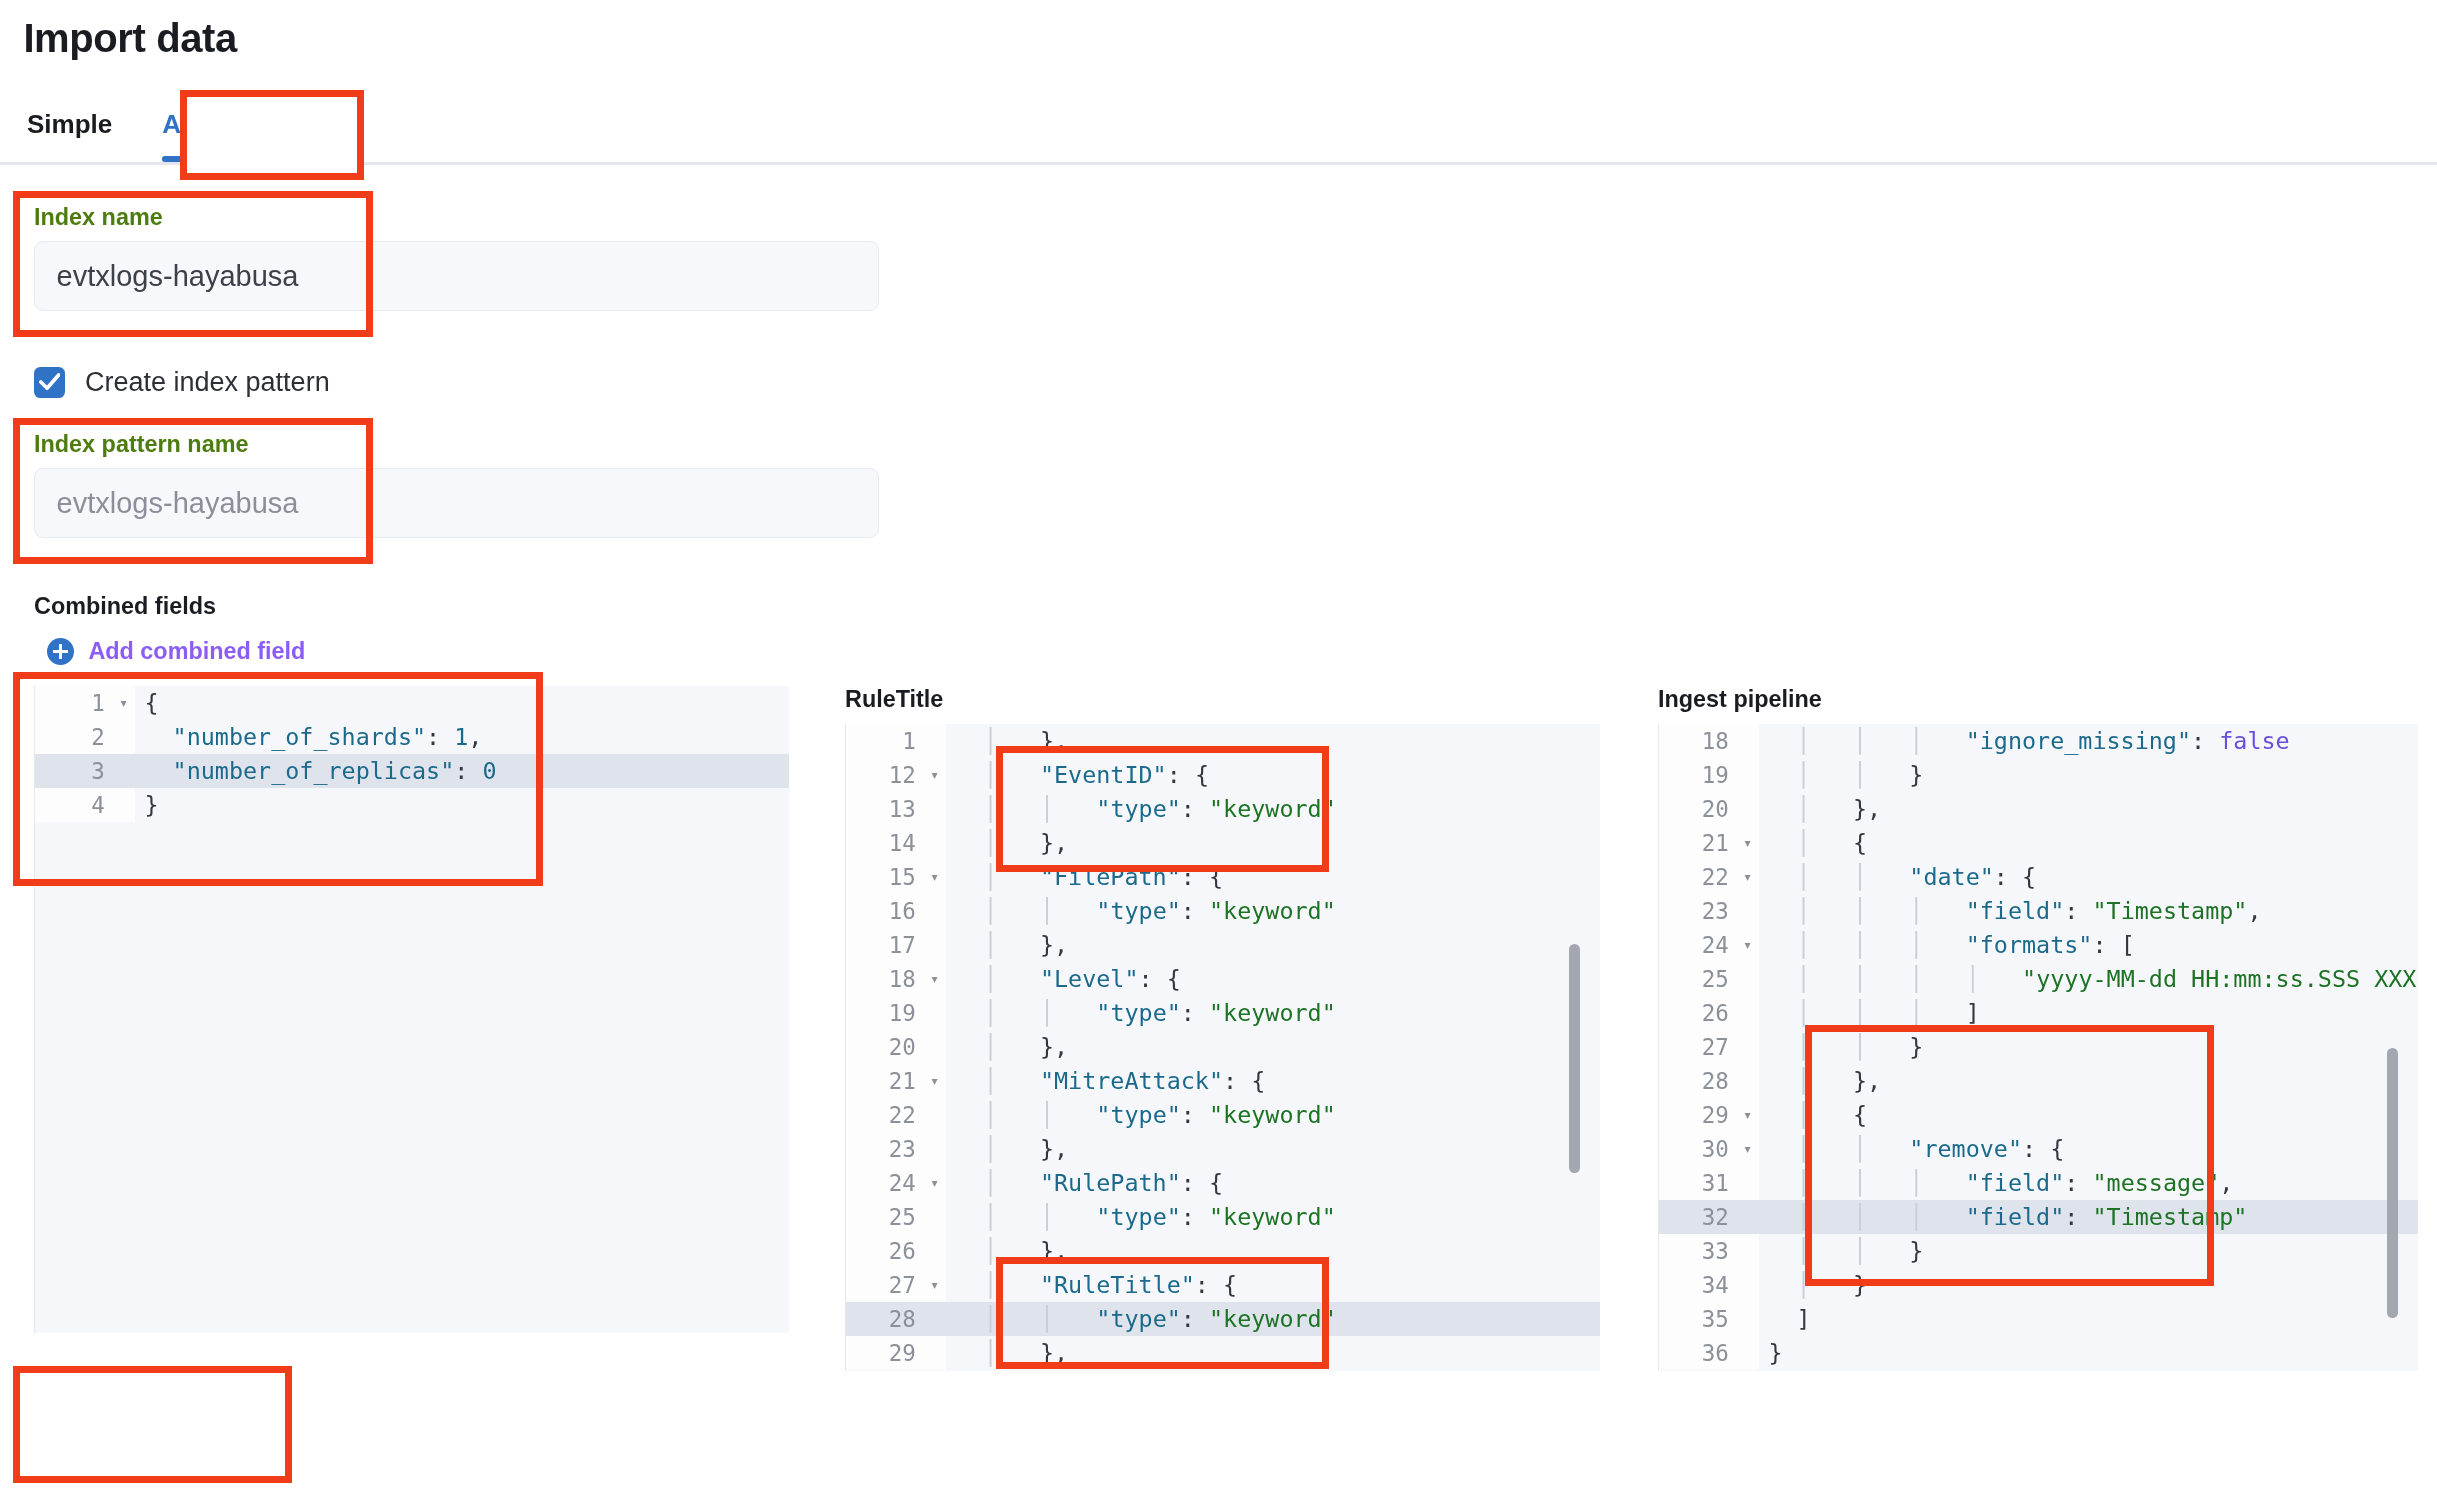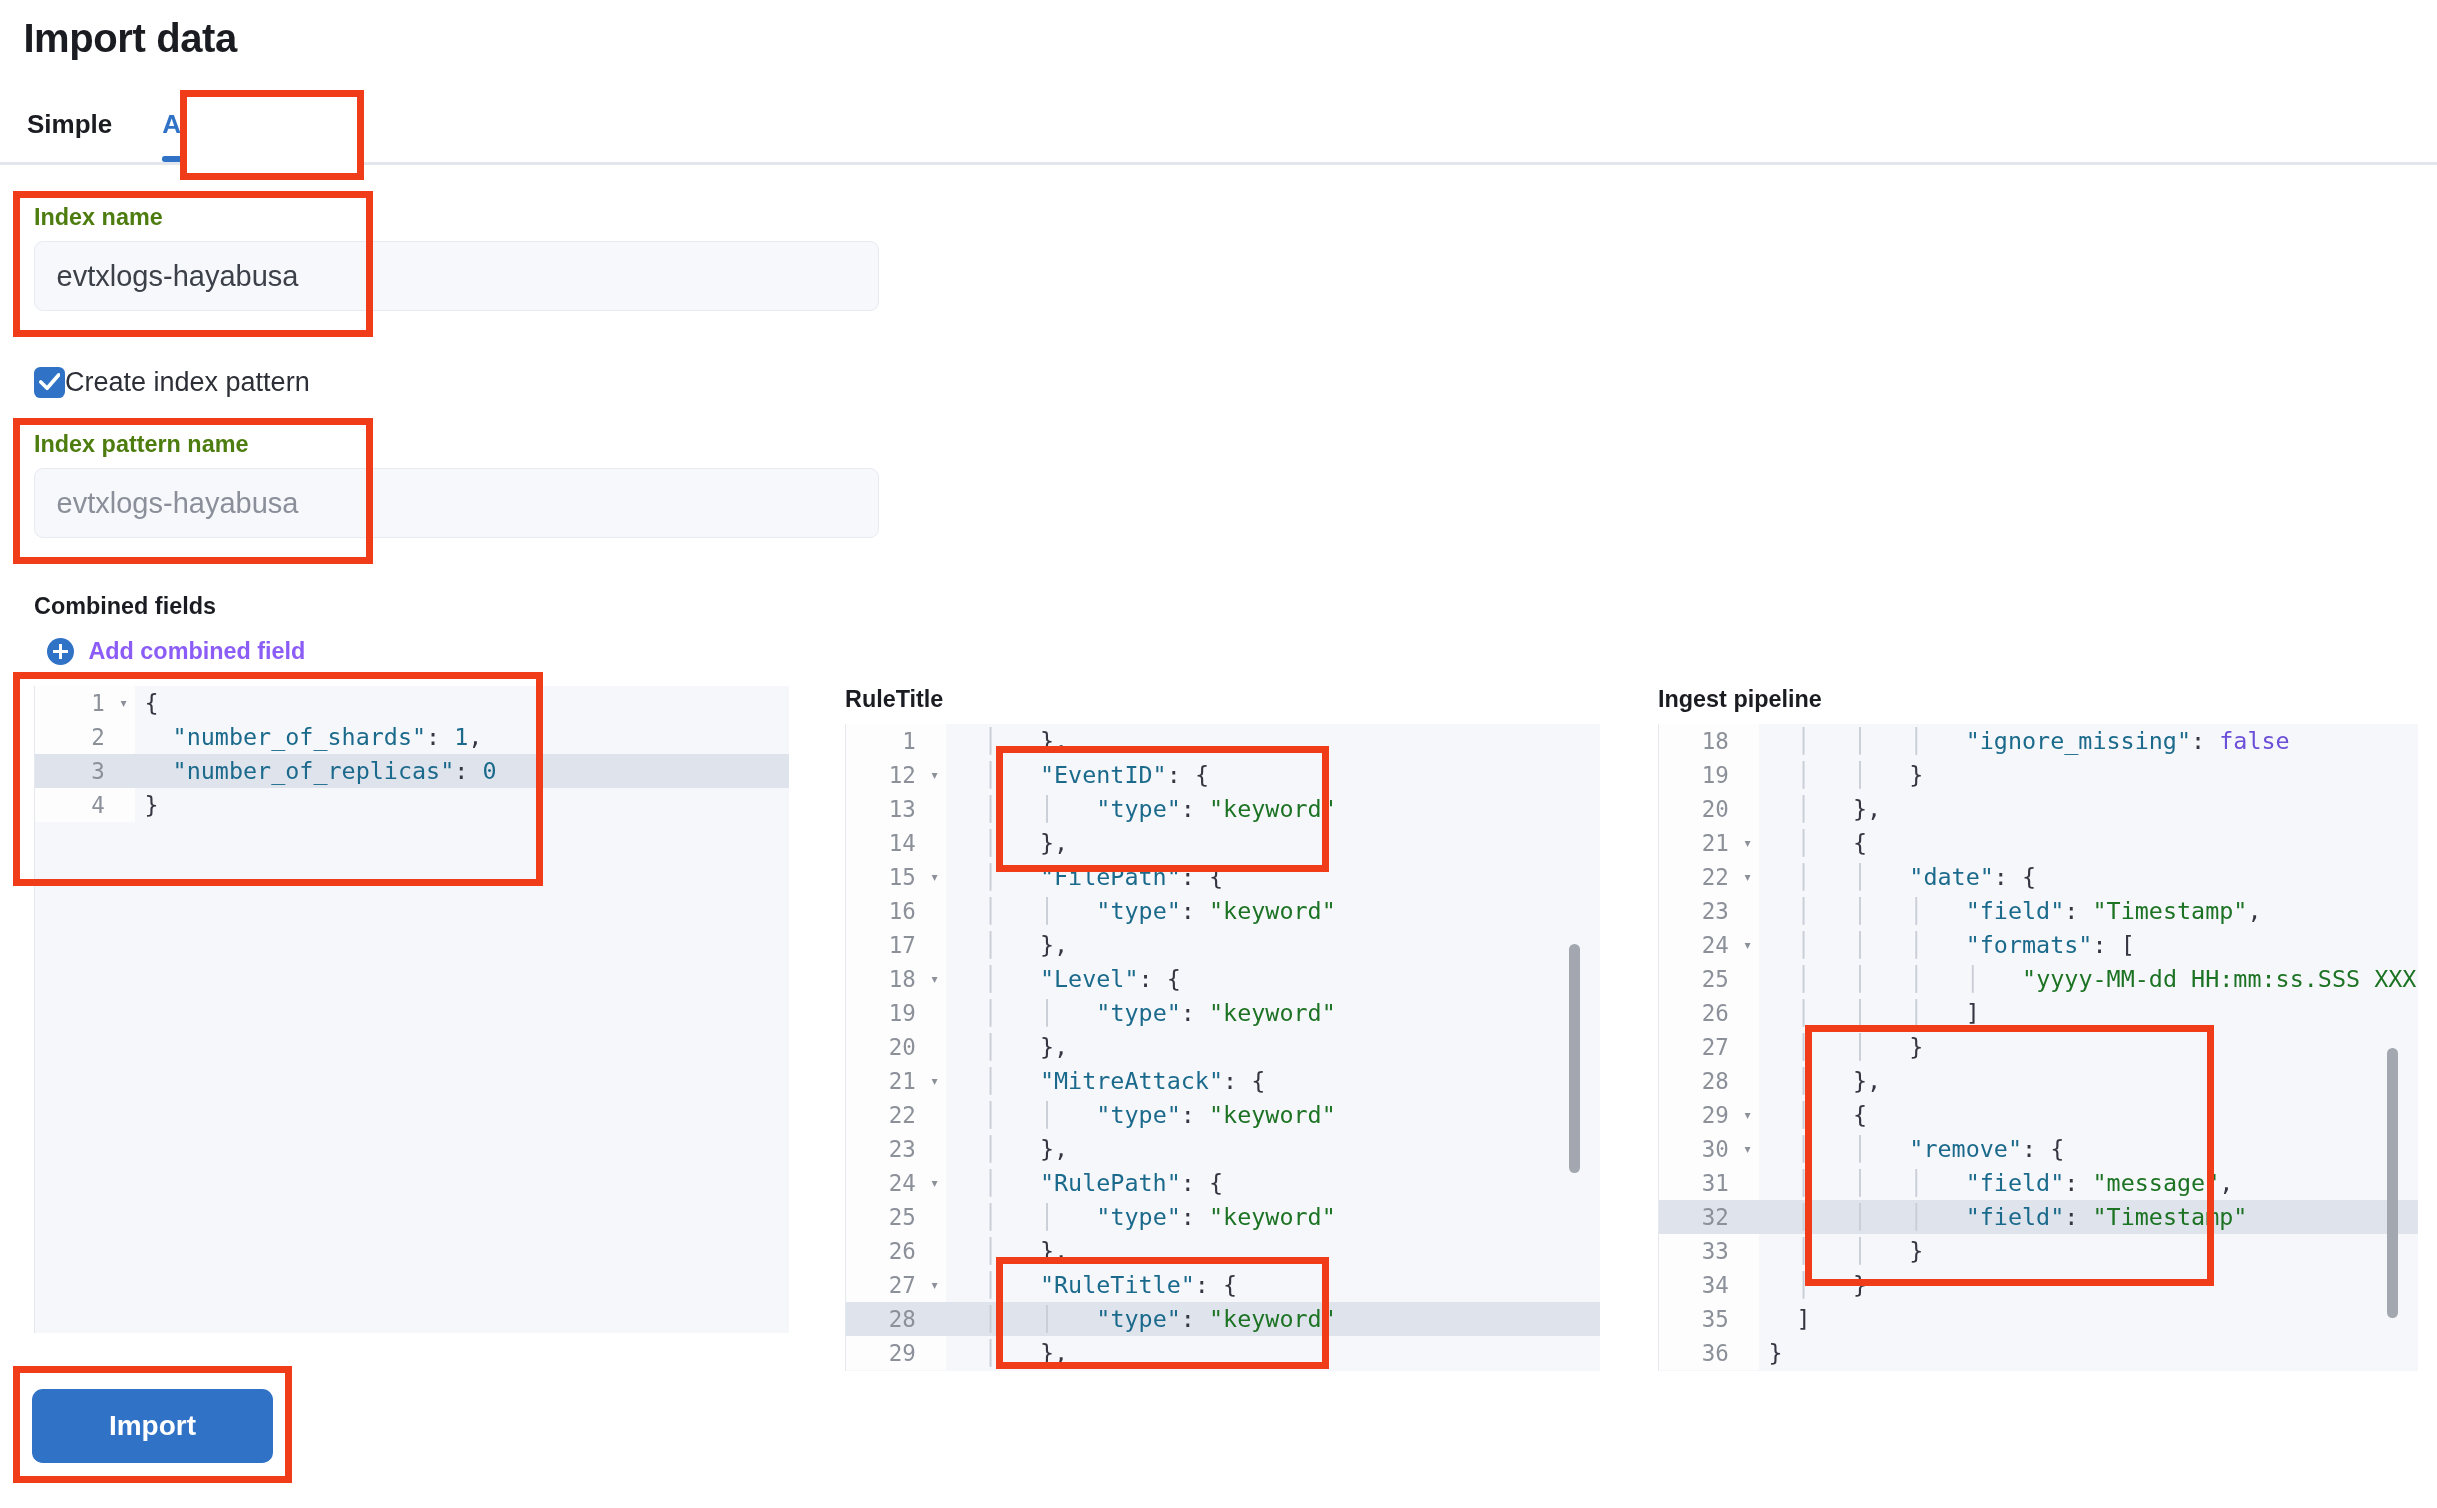--- a/index.html
+++ b/index.html
@@ -93,20 +93,21 @@
   }
   .checkbox {
     width: 31px; height: 31px;
     background: #2f72c6;
     border-radius: 6.3px;
     position: relative;
     flex: none;
   }
   .checkbox svg { position: absolute; left: 4.5px; top: 5.4px; }
   .checkbox-label {
+    margin-left: 20px;
     font-size: 27px;
     color: #2c2f36;
   }
 
   
   .combined-title {
     position: absolute;
     left: 34px; top: 593px;
     font-size: 23.4px;
     font-weight: bold;
@@ -322,21 +323,20 @@
         <div class="code-line"><span class="gutter">31</span><span class="fold"></span><span class="code-text"><span class="tok-pun"> </span><span class="tok-pun"> </span><span class="guide">│</span><span class="tok-pun"> </span><span class="tok-pun"> </span><span class="tok-pun"> </span><span class="guide">│</span><span class="tok-pun"> </span><span class="tok-pun"> </span><span class="tok-pun"> </span><span class="guide">│</span><span class="tok-pun"> </span><span class="tok-pun"> </span><span class="tok-pun"> </span><span class="tok-key">"field"</span><span class="tok-pun">:</span><span class="tok-pun"> </span><span class="tok-str">"message"</span><span class="tok-pun">,</span></span></div>
         <div class="code-line hl"><span class="gutter">32</span><span class="fold"></span><span class="code-text"><span class="tok-pun"> </span><span class="tok-pun"> </span><span class="guide">│</span><span class="tok-pun"> </span><span class="tok-pun"> </span><span class="tok-pun"> </span><span class="guide">│</span><span class="tok-pun"> </span><span class="tok-pun"> </span><span class="tok-pun"> </span><span class="guide">│</span><span class="tok-pun"> </span><span class="tok-pun"> </span><span class="tok-pun"> </span><span class="tok-key">"field"</span><span class="tok-pun">:</span><span class="tok-pun"> </span><span class="tok-str">"Timestamp"</span></span></div>
         <div class="code-line"><span class="gutter">33</span><span class="fold"></span><span class="code-text"><span class="tok-pun"> </span><span class="tok-pun"> </span><span class="guide">│</span><span class="tok-pun"> </span><span class="tok-pun"> </span><span class="tok-pun"> </span><span class="guide">│</span><span class="tok-pun"> </span><span class="tok-pun"> </span><span class="tok-pun"> </span><span class="tok-pun">}</span></span></div>
         <div class="code-line"><span class="gutter">34</span><span class="fold"></span><span class="code-text"><span class="tok-pun"> </span><span class="tok-pun"> </span><span class="guide">│</span><span class="tok-pun"> </span><span class="tok-pun"> </span><span class="tok-pun"> </span><span class="tok-pun">}</span></span></div>
         <div class="code-line"><span class="gutter">35</span><span class="fold"></span><span class="code-text"><span class="tok-pun"> </span><span class="tok-pun"> </span><span class="tok-pun">]</span></span></div>
         <div class="code-line"><span class="gutter">36</span><span class="fold"></span><span class="code-text"><span class="tok-pun">}</span></span></div>
       <div class="vbar" style="right:20px; top:324px; height:270px;"></div>
     </div>
   </div>
 
-  <button class="import-btn">Import</button>
 
   <div class="annot-white" style="left:180px; top:90px; width:184px; height:90px;"></div>
   <div class="annot" style="left:12.6px; top:191px; width:360px; height:146px;"></div>
   <div class="annot" style="left:12.6px; top:418px; width:360px; height:146px;"></div>
   <div class="annot" style="left:12.6px; top:672px; width:530px; height:214px;"></div>
   <div class="annot" style="left:996px; top:746px; width:333px; height:126px;"></div>
   <div class="annot" style="left:996px; top:1257px; width:333px; height:112px;"></div>
   <div class="annot" style="left:1805px; top:1025px; width:409px; height:261px;"></div>
   <div class="annot" style="left:12.6px; top:1366px; width:279px; height:117px;"></div>
 

